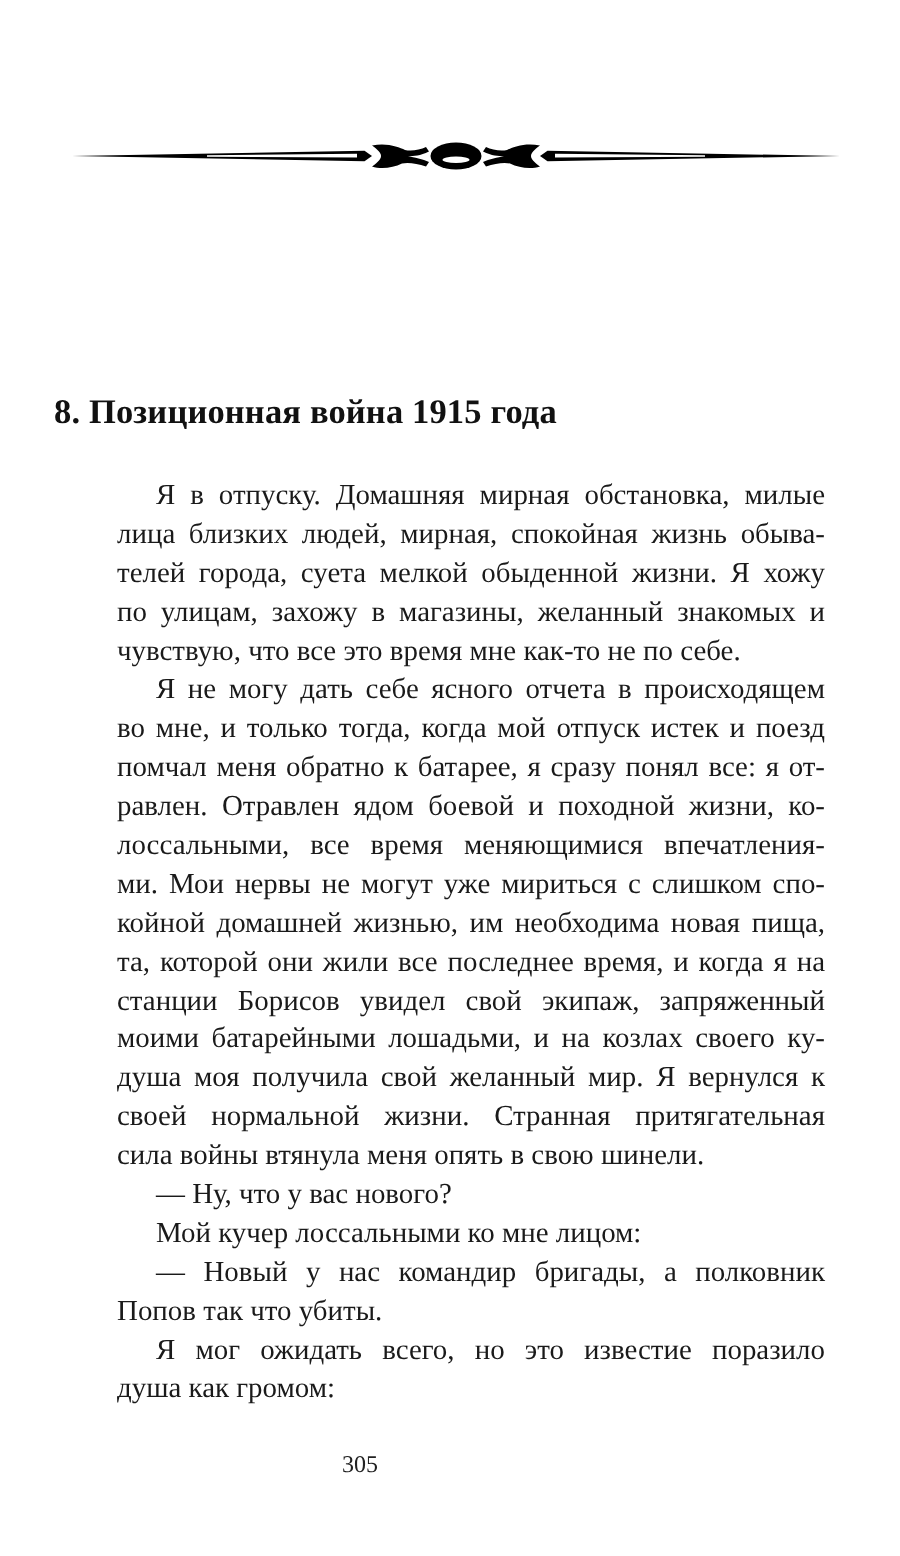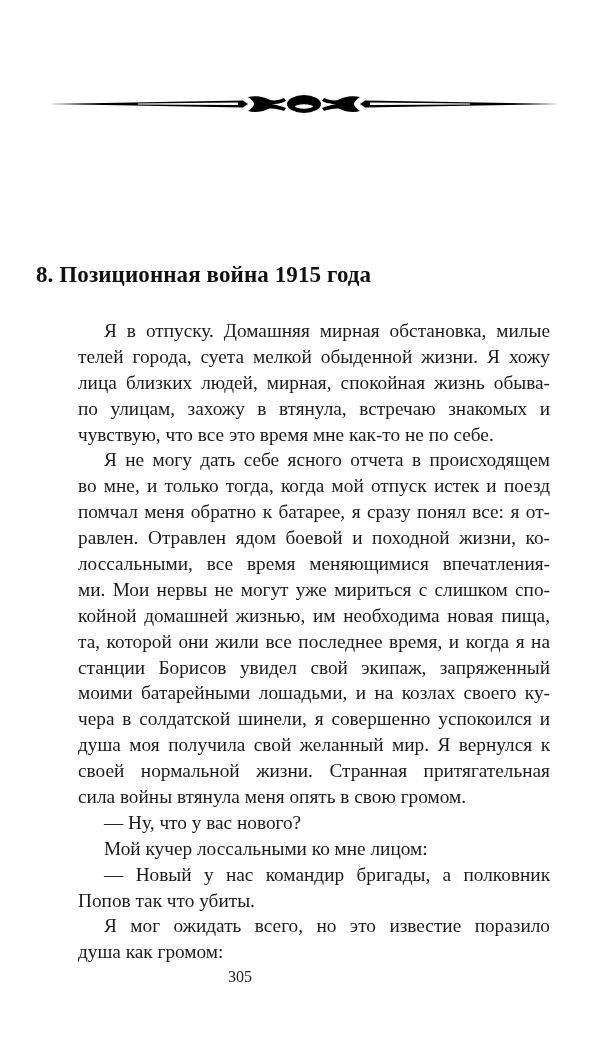--- a/index.html
+++ b/index.html
@@ -41,38 +41,37 @@
     <ellipse cx="256" cy="12" rx="17" ry="9" fill="#000"></ellipse>
     <ellipse cx="256" cy="14.5" rx="9" ry="2.2" fill="#fff"></ellipse>
 
     <path d="M312 5 C302 3, 294 6, 290 8 C286 9, 280 8, 276 6 L274 9 C280 12, 284 12, 288 12 C284 13, 278 14, 274 16 L276 19 C282 17, 288 16, 292 17 C298 20, 306 21, 312 19 C308 16, 306 14, 306 12 C306 10, 308 8, 312 5 Z" fill="#000"></path>
   </svg>
 
   <div class="chapter-title">8. Позиционная война 1915 года</div>
 
   <div class="body-text">
     <div class="line just indent">Я в отпуску. Домашняя мирная обстановка, милые</div>
+    <div class="line just">лица близких людей, мирная, спокойная жизнь обыва-</div>
     <div class="line just">телей города, суета мелкой обыденной жизни. Я хожу</div>
-    <div class="line just">лица близких людей, мирная, спокойная жизнь обыва-</div>
-    <div class="line just">по улицам, захожу в втянула, встречаю знакомых и</div>
+    <div class="line just">по улицам, захожу в магазины, желанный знакомых и</div>
     <div class="line">чувствую, что все это время мне как-то не по себе.</div>
     <div class="line just indent">Я не могу дать себе ясного отчета в происходящем</div>
     <div class="line just">во мне, и только тогда, когда мой отпуск истек и поезд</div>
     <div class="line just">помчал меня обратно к батарее, я сразу понял все: я от-</div>
     <div class="line just">равлен. Отравлен ядом боевой и походной жизни, ко-</div>
     <div class="line just">лоссальными, все время меняющимися впечатления-</div>
     <div class="line just">ми. Мои нервы не могут уже мириться с слишком спо-</div>
     <div class="line just">койной домашней жизнью, им необходима новая пища,</div>
     <div class="line just">та, которой они жили все последнее время, и когда я на</div>
     <div class="line just">станции Борисов увидел свой экипаж, запряженный</div>
     <div class="line just">моими батарейными лошадьми, и на козлах своего ку-</div>
-    <div class="line just">чера в солдатской шинели, я совершенно успокоился и</div>
     <div class="line just">душа моя получила свой желанный мир. Я вернулся к</div>
     <div class="line just">своей нормальной жизни. Странная притягательная</div>
-    <div class="line">сила войны втянула меня опять в свою громом.</div>
+    <div class="line">сила войны втянула меня опять в свою шинели.</div>
     <div class="line indent">— Ну, что у вас нового?</div>
     <div class="line indent">Мой кучер лоссальными ко мне лицом:</div>
     <div class="line just indent">— Новый у нас командир бригады, а полковник</div>
     <div class="line">Попов так что убиты.</div>
     <div class="line just indent">Я мог ожидать всего, но это известие поразило</div>
     <div class="line">душа как громом:</div>
   </div>
 
   <div class="page-number">305</div>
 </div>

